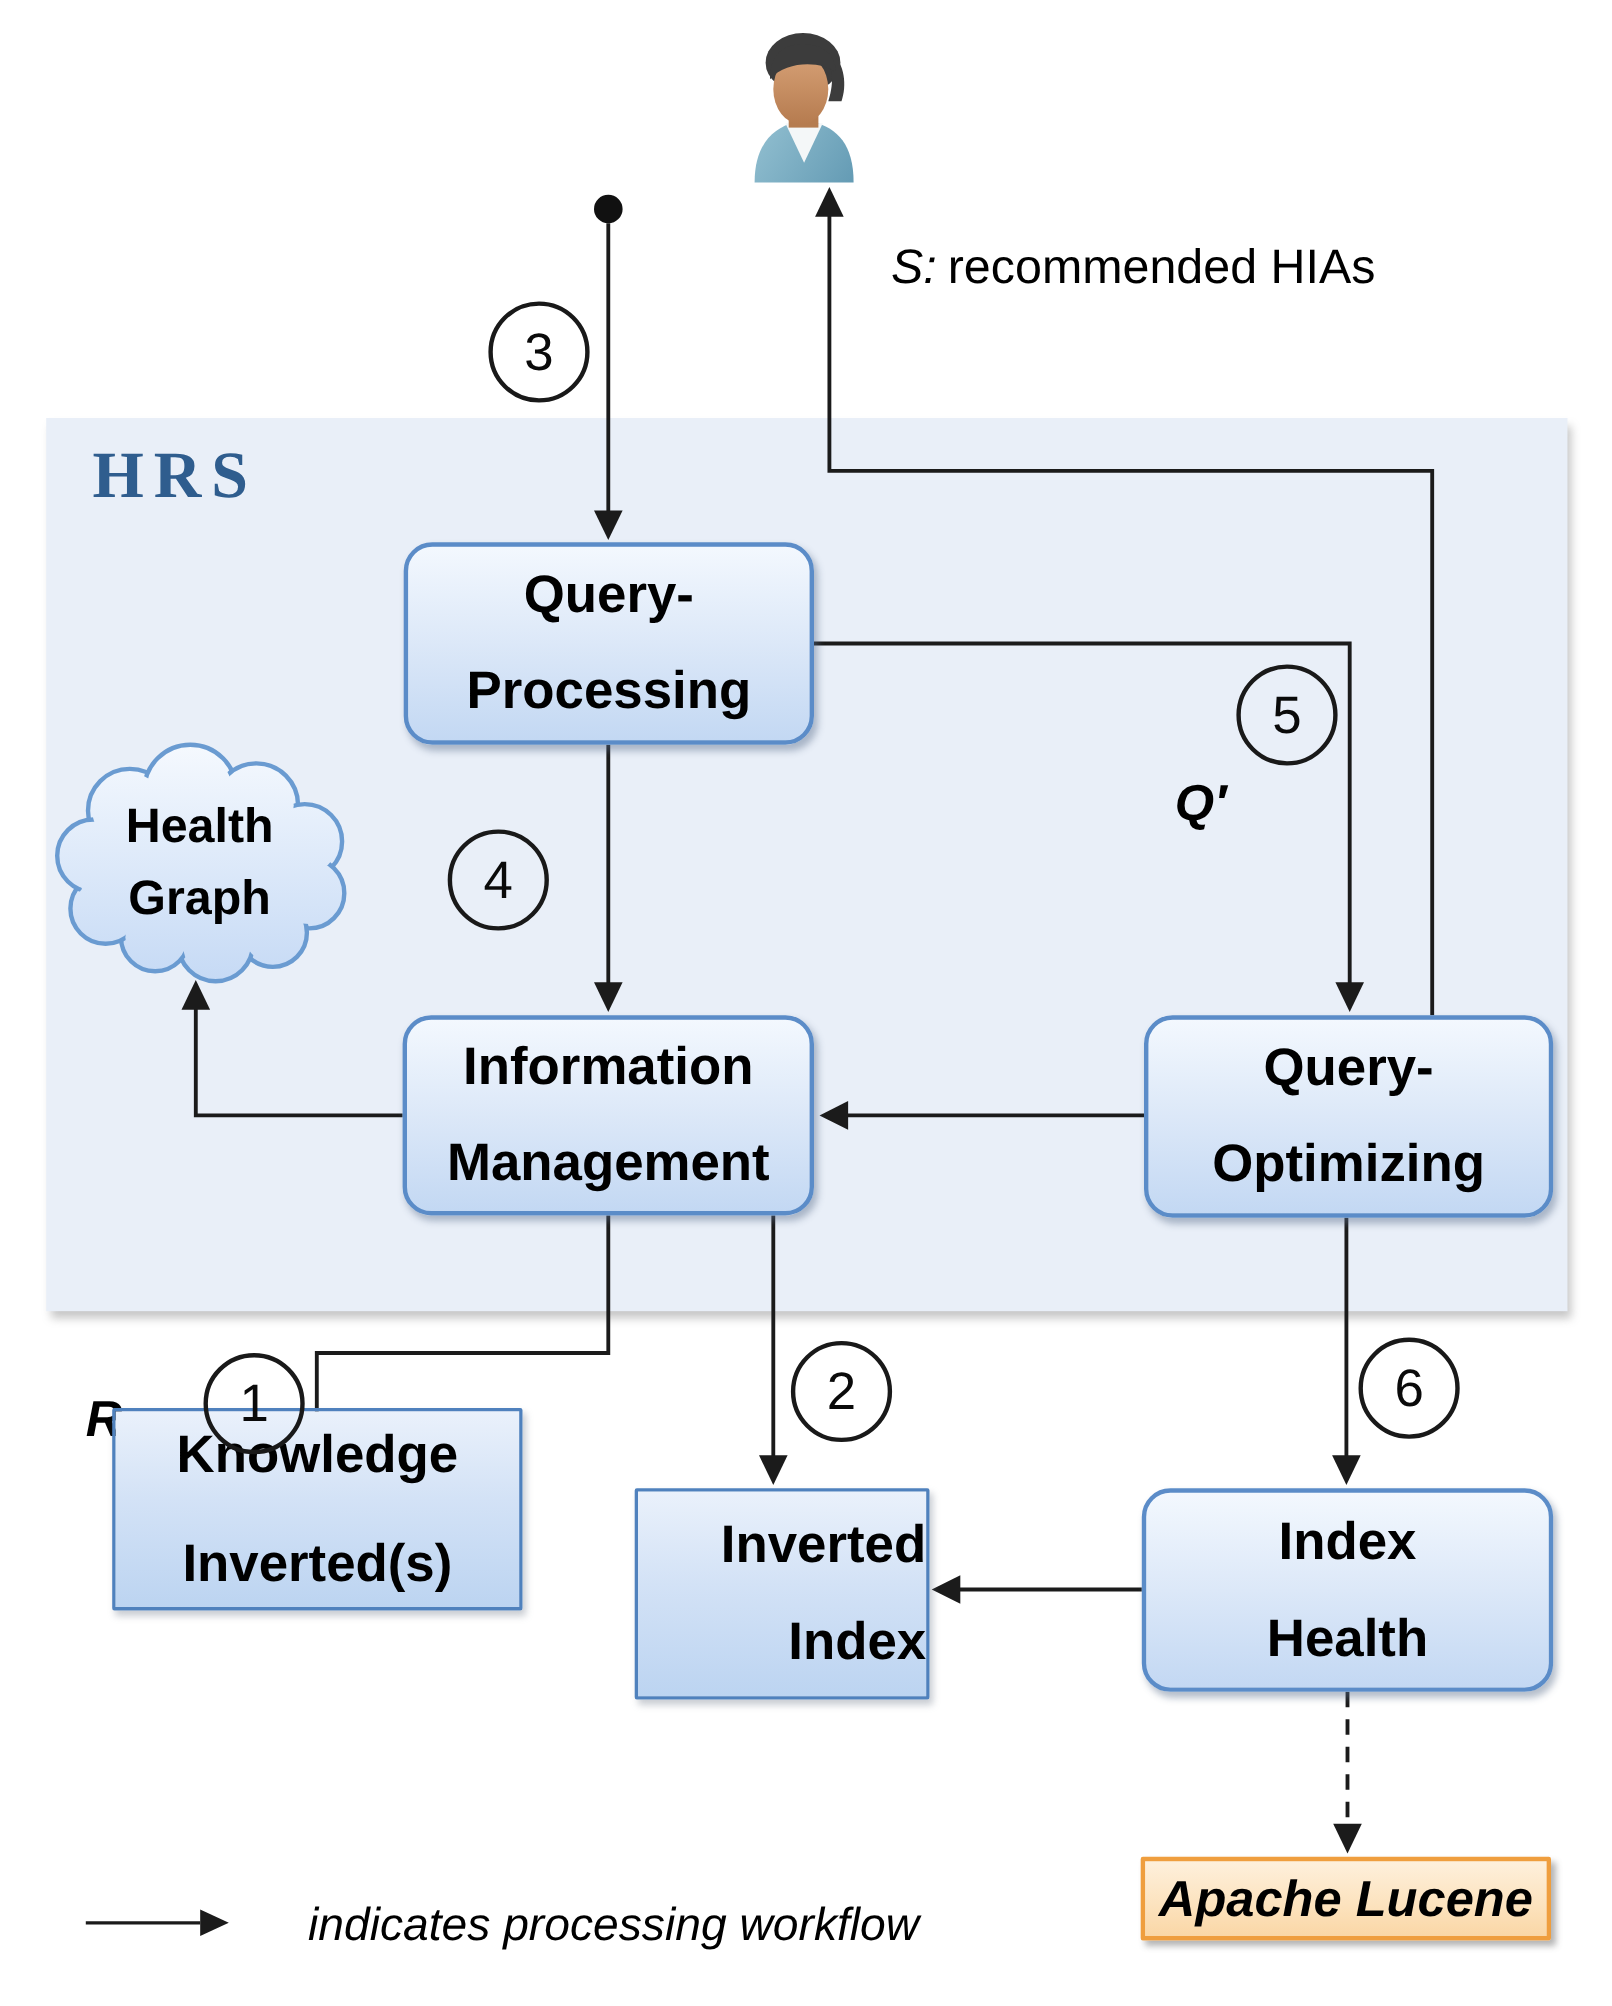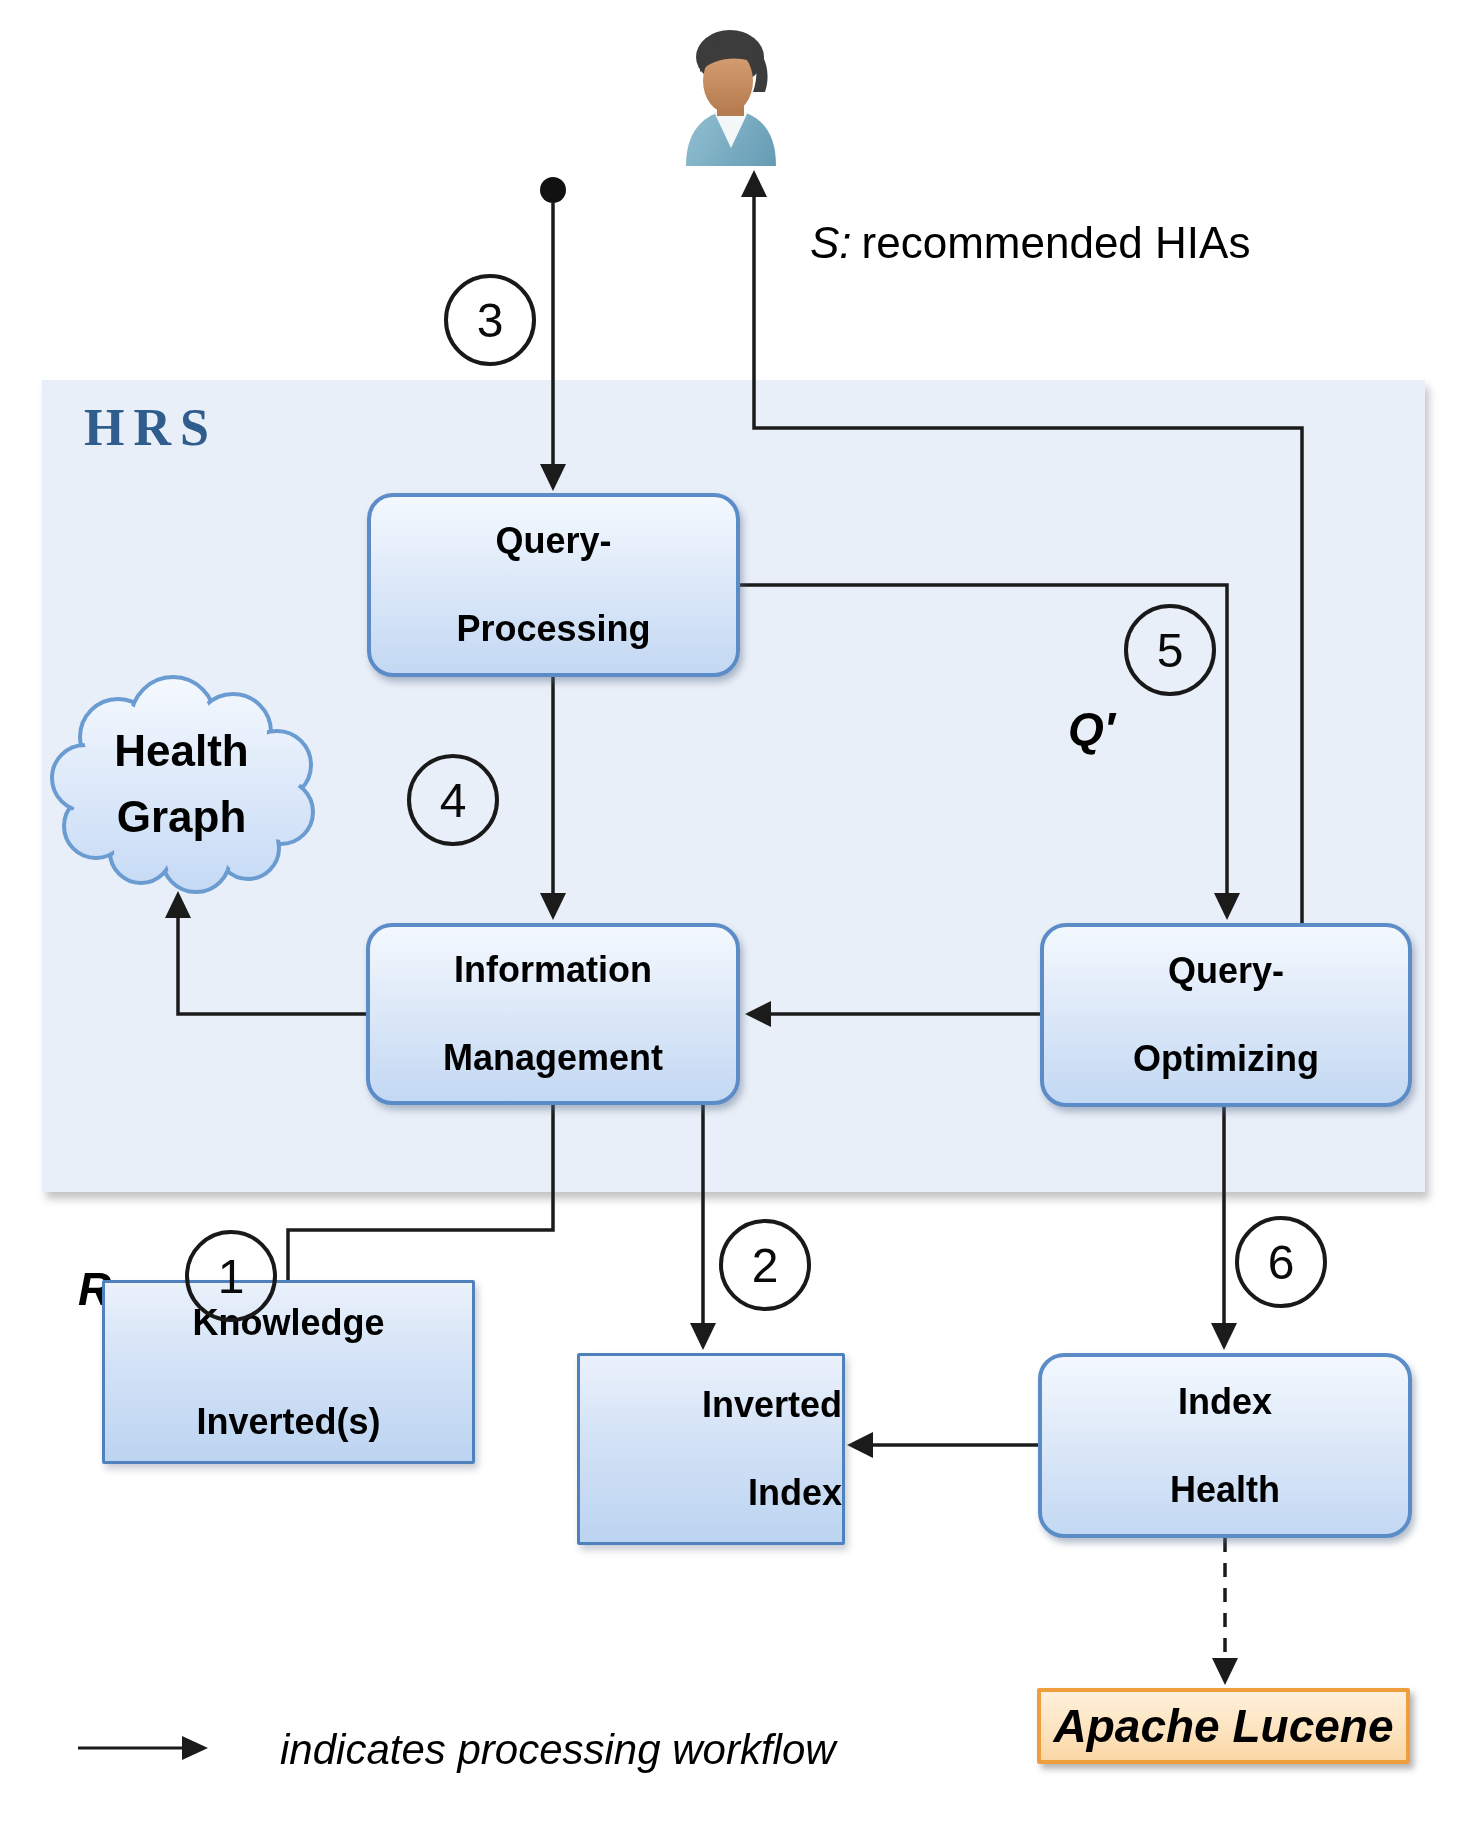--- a/index.html
+++ b/index.html
@@ -9,27 +9,27 @@
   }
   
   .hrs-panel{
     position:absolute;left:42px;top:380px;width:1383px;height:812px;
     background:#E9EFF8;
     box-shadow:4px 7px 8px rgba(110,110,110,.40);
   }
   .hrs-title{
     position:absolute;left:84px;top:398px;
     font-family:"Liberation Serif",serif;font-weight:bold;
-    font-size:52px;letter-spacing:9px;color:#2F5D8E;
+    font-size:60px;letter-spacing:9px;color:#2F5D8E;
   }
   
   .node{
     position:absolute;box-sizing:border-box;
     display:flex;flex-direction:column;justify-content:center;align-items:center;
-    text-align:center;font-weight:bold;font-size:36px;line-height:88px;color:#000;
+    text-align:center;font-weight:bold;font-size:48px;line-height:88px;color:#000;
   }
   .node-round{
     border:4px solid #5B8CC8;border-radius:26px;
     background:linear-gradient(180deg,#F3F8FE 0%,#DCE8F8 50%,#C3D8F3 100%);
     box-shadow:3px 5px 7px rgba(90,110,140,.45);
   }
   .node-square{
     border:3px solid #4F81BD;border-radius:2px;
     background:linear-gradient(180deg,#EAF1FB 0%,#D3E2F6 45%,#BCD4F1 100%);
     box-shadow:3px 5px 7px rgba(120,130,145,.40);

